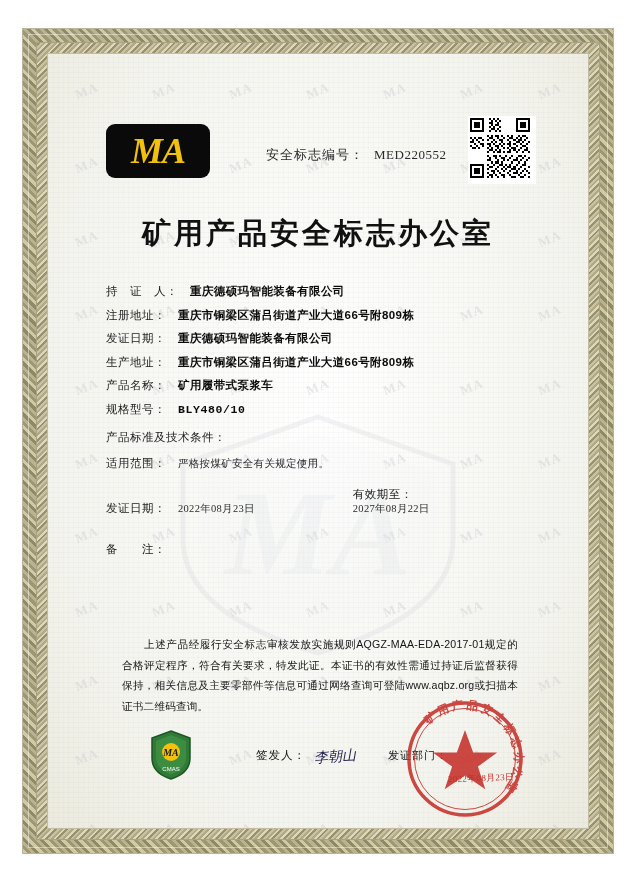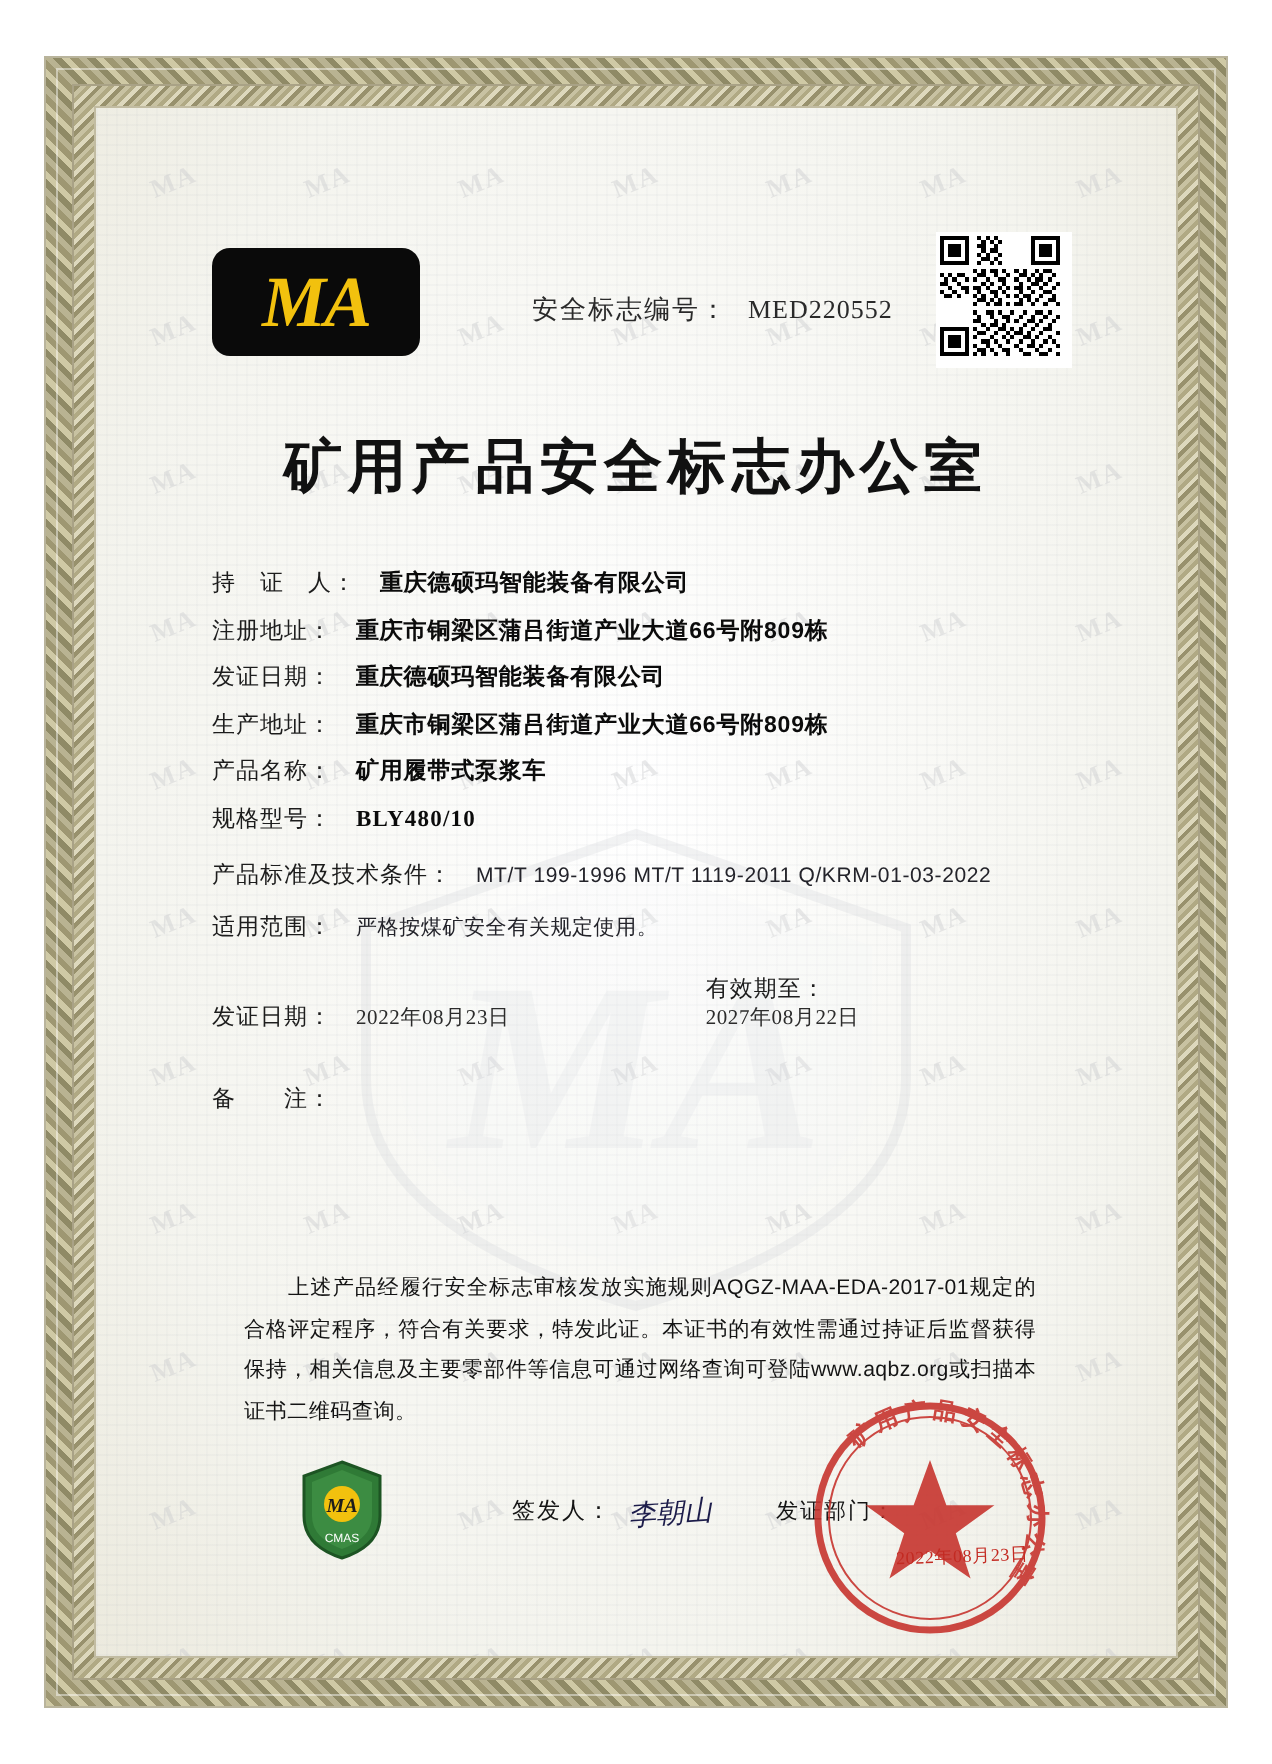--- a/index.html
+++ b/index.html
@@ -211,21 +211,21 @@
   }
   .flabel.sp1 { letter-spacing: 0.5px; }
   .fvalue {
     margin-left: 12px;
     color: #0b0b0b;
     font-weight: bold;
     font-size: 11.5px;
     letter-spacing: 0.4px;
   }
   .fvalue.mono {
-    font-family: Liberation Serif, serif;
+    font-family: Liberation Mono, monospace;
     font-weight: bold;
     letter-spacing: 0.6px;
   }
   .fvalue.thin {
     font-weight: normal;
     color: #23232a;
     font-size: 10.5px;
     letter-spacing: 0.3px;
   }
 
@@ -638,21 +638,20 @@
             <div class="frow">
               <span class="flabel sp1">产品名称：</span>
               <span class="fvalue">矿用履带式泵浆车</span>
             </div>
             <div class="frow">
               <span class="flabel sp1">规格型号：</span>
               <span class="fvalue mono">BLY480/10</span>
             </div>
             <div class="frow" style="margin-top:13px;">
               <span class="flabel sp1">产品标准及技术条件：</span>
-              <span class="fvalue thin">MT/T 199-1996 MT/T 1119-2011 Q/KRM-01-03-2022</span>
             </div>
             <div class="frow" style="margin-top:11px;">
               <span class="flabel sp1">适用范围：</span>
               <span class="fvalue thin">严格按煤矿安全有关规定使用。</span>
             </div>
 
             <div class="date-row" style="margin-top:16px;">
               <span class="flabel sp1">发证日期：</span>
               <span class="date-val">2022年08月23日</span>
               <span class="seg2">

